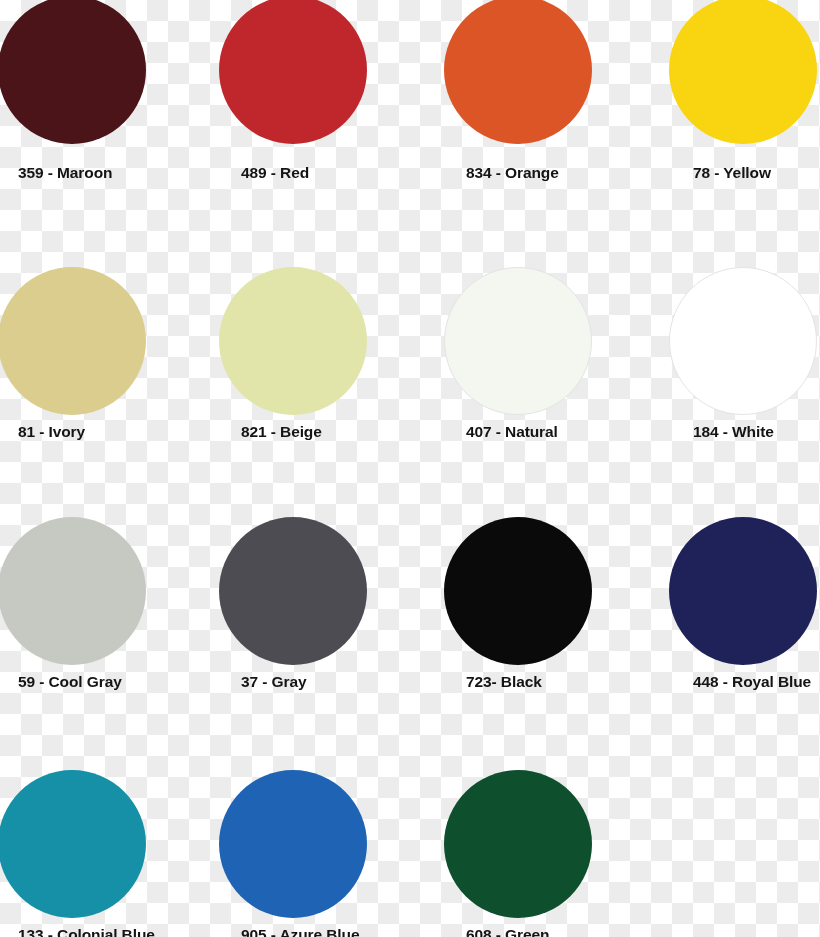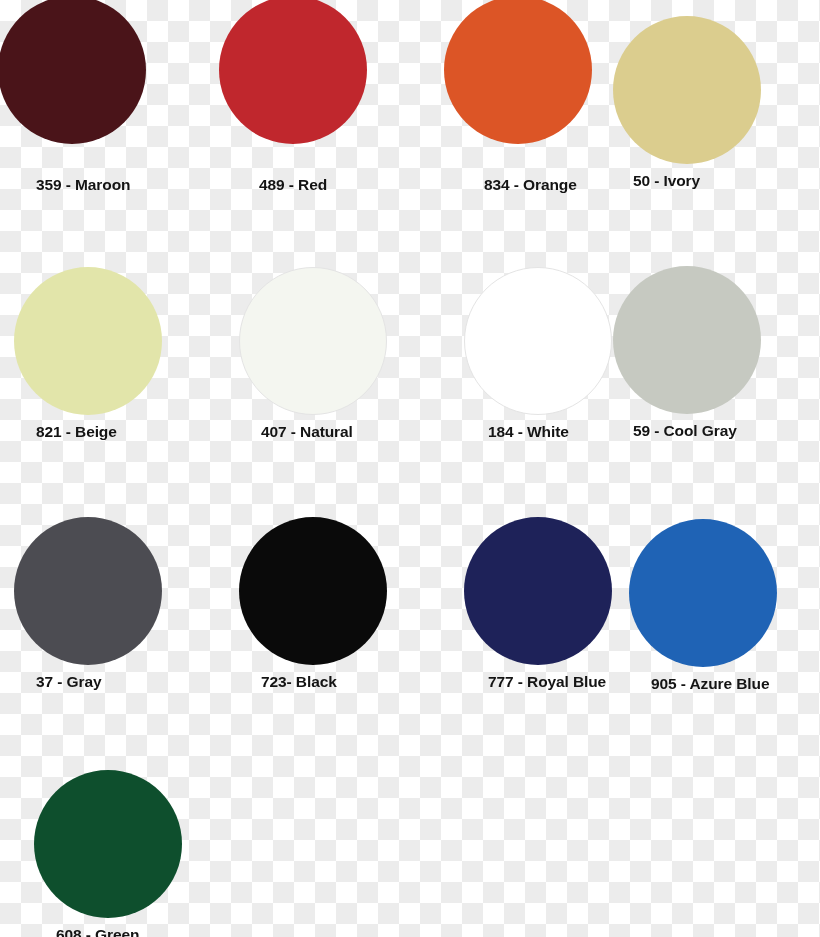--- a/index.html
+++ b/index.html
@@ -54,21 +54,21 @@
     position: absolute;
     white-space: nowrap;
     font-size: 15.5px;
     font-weight: bold;
     color: #141414;
     letter-spacing: -0.1px;
   }
 
   
   .row-1 .swatch-dot { top: -4px; }
-  .row-1 .swatch-label { top: 176px; margin-left: 18px; }
+  .row-1 .swatch-label { top: 164px; }
 
   
   .row-2 .swatch-dot { top: 16px; }
   .row-2 .swatch-label { top: 172px; }
 
   .row-3 .swatch-dot { top: 15px; }
   .row-3 .swatch-label { top: 171px; }
 
   .row-4 .swatch-dot { top: 17px; }
   .row-4 .swatch-label { top: 173px; }
@@ -99,24 +99,28 @@
       <div class="swatch-label">359 - Maroon</div>
     </div>
     <div class="swatch-cell row-1 col-2">
       <div class="swatch-dot" style="background-color: rgb(192, 39, 45);"></div>
       <div class="swatch-label">489 - Red</div>
     </div>
     <div class="swatch-cell row-1 col-3">
       <div class="swatch-dot" style="background-color: rgb(220, 85, 38);"></div>
       <div class="swatch-label">834 - Orange</div>
     </div>
+    <div class="swatch-cell row-1 col-4">
+      <div class="swatch-dot" style="background-color: rgb(248, 212, 17);"></div>
+      <div class="swatch-label">78 - Yellow</div>
+    </div>
 
     <div class="swatch-cell row-2 col-1">
       <div class="swatch-dot" style="background-color: rgb(219, 205, 142);"></div>
-      <div class="swatch-label">50 - Ivory</div>
+      <div class="swatch-label">81 - Ivory</div>
     </div>
     <div class="swatch-cell row-2 col-2">
       <div class="swatch-dot" style="background-color: rgb(226, 229, 170);"></div>
       <div class="swatch-label">821 - Beige</div>
     </div>
     <div class="swatch-cell row-2 col-3">
       <div class="swatch-dot outlined" style="background-color: rgb(244, 246, 240);"></div>
       <div class="swatch-label">407 - Natural</div>
     </div>
     <div class="swatch-cell row-2 col-4">
@@ -131,23 +135,27 @@
     <div class="swatch-cell row-3 col-2">
       <div class="swatch-dot" style="background-color: rgb(76, 76, 82);"></div>
       <div class="swatch-label">37 - Gray</div>
     </div>
     <div class="swatch-cell row-3 col-3">
       <div class="swatch-dot" style="background-color: rgb(10, 10, 10);"></div>
       <div class="swatch-label">723- Black</div>
     </div>
     <div class="swatch-cell row-3 col-4">
       <div class="swatch-dot" style="background-color: rgb(30, 34, 89);"></div>
-      <div class="swatch-label">777 - Royal Blue</div>
+      <div class="swatch-label">448 - Royal Blue</div>
     </div>
 
+    <div class="swatch-cell row-4 col-1">
+      <div class="swatch-dot" style="background-color: rgb(21, 144, 166);"></div>
+      <div class="swatch-label">133 - Colonial Blue</div>
+    </div>
     <div class="swatch-cell row-4 col-2">
       <div class="swatch-dot" style="background-color: rgb(31, 99, 181);"></div>
       <div class="swatch-label">905 - Azure Blue</div>
     </div>
     <div class="swatch-cell row-4 col-3">
       <div class="swatch-dot" style="background-color: rgb(14, 79, 45);"></div>
       <div class="swatch-label">608 - Green</div>
     </div>
 
   </div>

